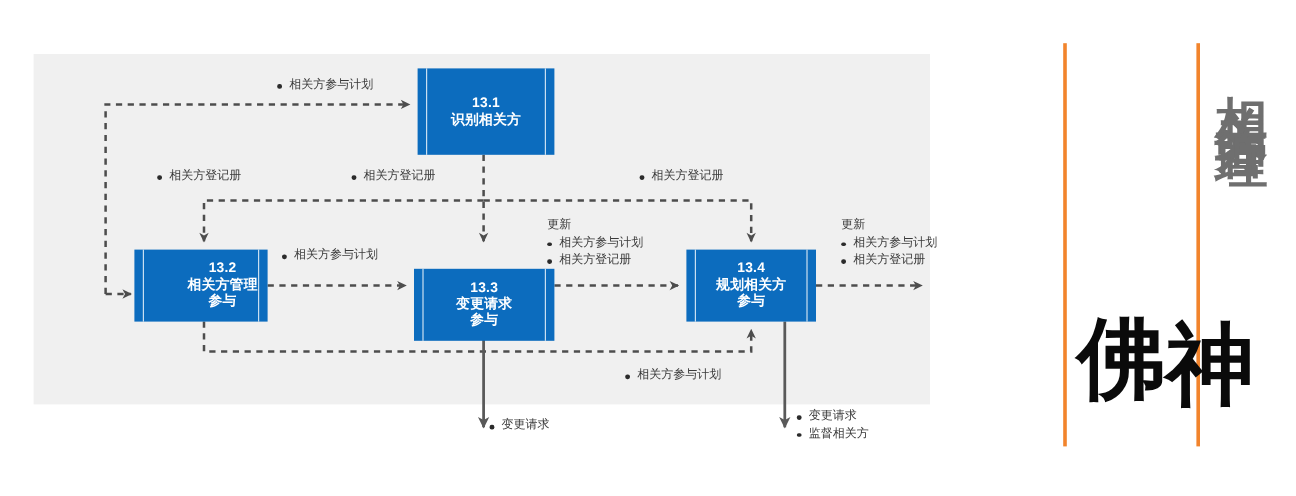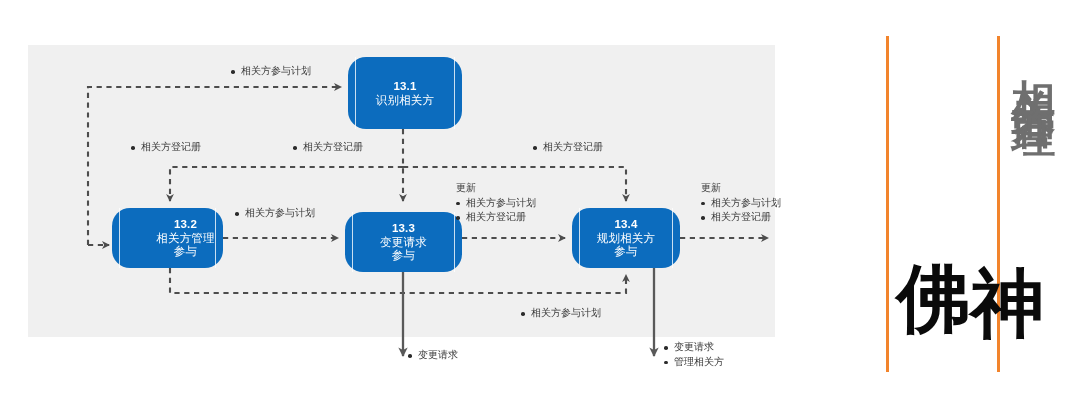--- a/index.html
+++ b/index.html
@@ -37,30 +37,29 @@
     box-sizing: border-box;
     background: #0C6CBE;
     color: #ffffff;
     display: flex;
     flex-direction: column;
     align-items: center;
     justify-content: center;
     line-height: 1.12;
     text-align: center;
     letter-spacing: 0.2px;
-    border-radius: 18px;
   }
   .proc-box .pb-id {
     font-size: 11.5px;
     font-weight: 700;
     margin-bottom: 1px;
   }
   .proc-box .pb-name {
     font-size: 11.5px;
-    font-weight: 400;
+    font-weight: 700;
     padding: 0 2px;
     white-space: pre-line;
   }
   
   .proc-box::before,
   .proc-box::after {
     content: "";
     position: absolute;
     top: 0;
     bottom: 0;
@@ -192,21 +191,21 @@
     <span class="pb-id">13.1</span>
     <span class="pb-name">识别相关方</span>
   </div>
 
   <div class="proc-box" style="left:112px; top:208px; width:111px; height:60px;padding-left:36px;">
     <span class="pb-id">13.2</span>
     <span class="pb-name">相关方管理
 参与</span>
   </div>
 
-  <div class="proc-box" style="left:345px; top:212px; width:117px; height:60px;justify-content:center;">
+  <div class="proc-box" style="left:345px; top:224px; width:117px; height:60px;justify-content:center;">
     <span class="pb-id">13.3</span>
     <span class="pb-name">变更请求
 参与</span>
   </div>
 
   <div class="proc-box" style="left:572px; top:208px; width:108px; height:60px;">
     <span class="pb-id">13.4</span>
     <span class="pb-name">规划相关方
 参与</span>
   </div>
@@ -246,21 +245,21 @@
   <div class="flow-label" style="left:520px; top:306px;">
     <span class="bullet-line">相关方参与计划</span>
   </div>
 
   <div class="flow-label" style="left:407px; top:348px;">
     <span class="bullet-line">变更请求</span>
   </div>
 
   <div class="flow-label" style="left:663px; top:340px;">
     <span class="bullet-line">变更请求</span>
-    <span class="bullet-line">管理相关方</span>
+    <span class="bullet-line">监督相关方</span>
   </div>
 
   <div id="title-panel">
     <div class="rule-orange" style="left:14px;  top:36px; height:336px;"></div>
     <div class="rule-orange" style="left:125px; top:36px; height:336px;"></div>
 
     <div id="brand-col" class="vcol">
       <span class="brand-ch">神</span>
       <span class="brand-ch">佛</span>
     </div>

